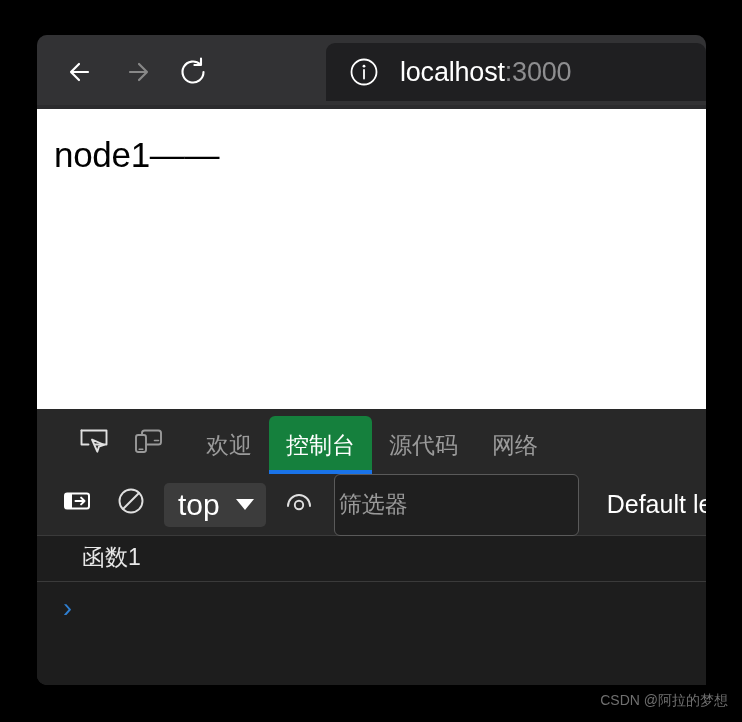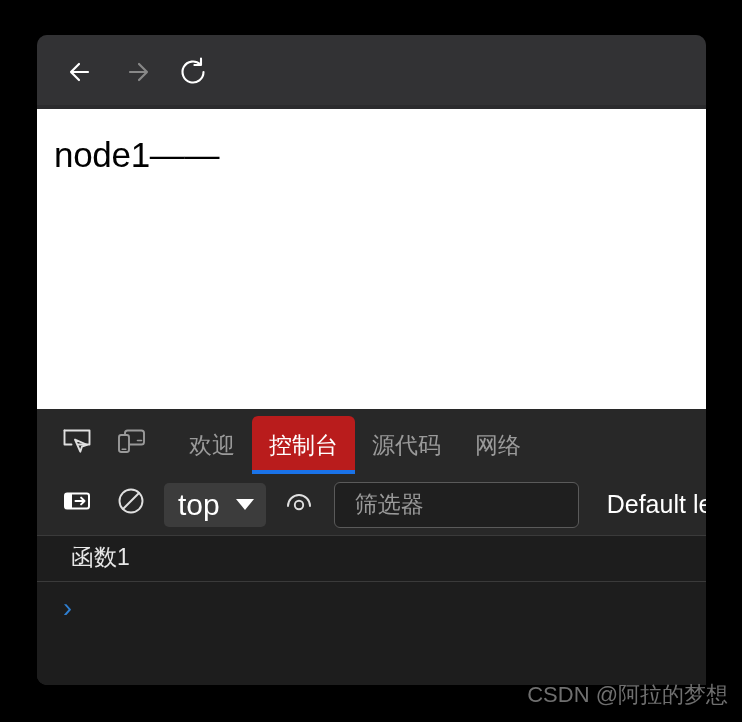--- a/index.html
+++ b/index.html
@@ -112,21 +112,21 @@
     height: 276px;
     background: #282828;
     display: flex;
     flex-direction: column;
   }
 
   .dt-tabbar {
     height: 65px;
     display: flex;
     align-items: flex-end;
-    padding-left: 13px;
+    padding-left: 30px;
     flex: 0 0 auto;
     background: #282828;
   }
 
   .dt-icon-btn {
     width: 54px;
     height: 54px;
     display: flex;
     align-items: center;
     justify-content: center;
@@ -142,21 +142,21 @@
     align-items: center;
     justify-content: center;
     font-size: 23px;
     color: #9a9a9a;
     cursor: pointer;
     position: relative;
     white-space: nowrap;
   }
   .dt-tab.first-tab { margin-left: 14px; }
   .dt-tab.active {
-    background: #b91c1c;
+    background: #15803d;
     color: #ffffff;
     border-radius: 6px 6px 0 0;
     text-align: center;
   }
   .dt-tab.active::after {
     content: "";
     position: absolute;
     left: 0; right: 0; bottom: 0;
     height: 4px;
     background: #1a73e8;
@@ -189,28 +189,28 @@
     margin-right: 16px;
   }
   .caret {
     width: 0; height: 0;
     border-left: 9px solid transparent;
     border-right: 9px solid transparent;
     border-top: 11px solid #ffffff;
   }
 
   .filter-input {
-    height: 46px;
+    height: 62px;
     width: 245px;
     background: #1f1f1f;
     border: 1px solid #5a5a5a;
     border-radius: 6px;
     color: #9a9a9a;
     font-size: 23px;
-    padding: 0 20px;
+    padding: 0 4px;
     margin-left: 8px;
     font-family: "Liberation Sans", "DejaVu Sans", sans-serif;
     outline: none;
     flex: 0 0 auto;
   }
   .filter-input::placeholder { color: #9a9a9a; opacity: 1; }
 
   .level-select {
     font-size: 25px;
     color: #ffffff;
@@ -222,21 +222,21 @@
   }
 
   .dt-console-body {
     flex: 1 1 auto;
     background: #1d1d1d;
     overflow: hidden;
   }
 
   .console-row {
     min-height: 44px;
-    padding: 6px 0 8px 34px;
+    padding: 6px 0 8px 45px;
     border-bottom: 1px solid #3a3a3a;
     display: flex;
     align-items: center;
   }
   .console-row-text {
     font-size: 23px;
     color: #e8e8e8;
   }
 
   .console-prompt {
@@ -250,21 +250,21 @@
     font-size: 27px;
     line-height: 1;
     font-family: "Liberation Sans", "DejaVu Sans", sans-serif;
   }
 
   
   .watermark {
     position: absolute;
     right: 14px;
     bottom: 12px;
-    font-size: 22px;
+    font-size: 14px;
     color: #6f6f6f;
     white-space: nowrap;
   }
 </style>
 </head>
 <body>
 
 <div id="screen">
 
   <div class="browser-window">
@@ -289,20 +289,30 @@
 
       <div class="nav-btn">
         <span>
           <svg width="36" height="36" viewBox="0 0 36 36" fill="none">
             <path d="M28.5 18a10.5 10.5 0 1 1-3.2-7.55" stroke="#ffffff" stroke-width="2.1" stroke-linecap="round"></path>
             <path d="M26 4.5V11h-6.6" stroke="#ffffff" stroke-width="2.1" stroke-linecap="round" stroke-linejoin="round"></path>
           </svg>
         </span>
       </div>
 
+      <div class="url-bar">
+        <span class="info-icon">
+          <svg width="32" height="32" viewBox="0 0 32 32" fill="none">
+            <circle cx="16" cy="16" r="12.5" stroke="#ffffff" stroke-width="1.8"></circle>
+            <circle cx="16" cy="10.2" r="1.4" fill="#ffffff"></circle>
+            <path d="M16 14v8.5" stroke="#ffffff" stroke-width="1.8" stroke-linecap="round"></path>
+          </svg>
+        </span>
+        <span class="url-text"><span>localhost</span><span class="url-port">:3000</span></span>
+      </div>
 
       <div class="toolbar-underline"></div>
     </div>
 
     <div class="page-viewport">
       <div class="page-heading">node1——</div>
     </div>
 
     <div class="devtools">
 

